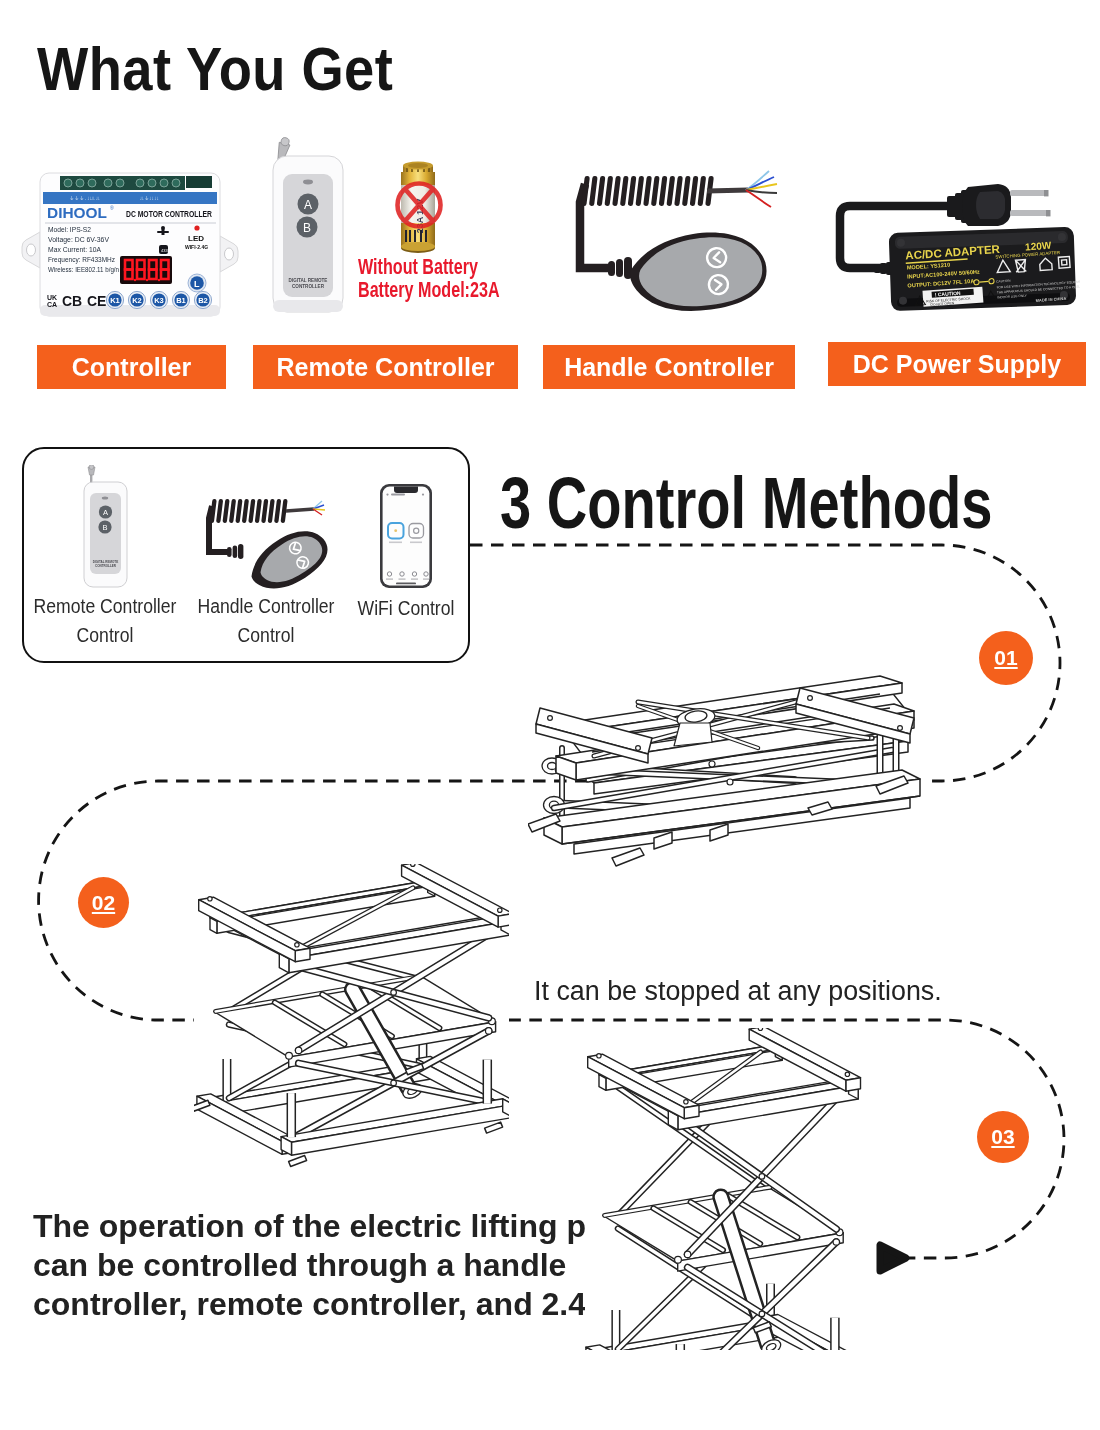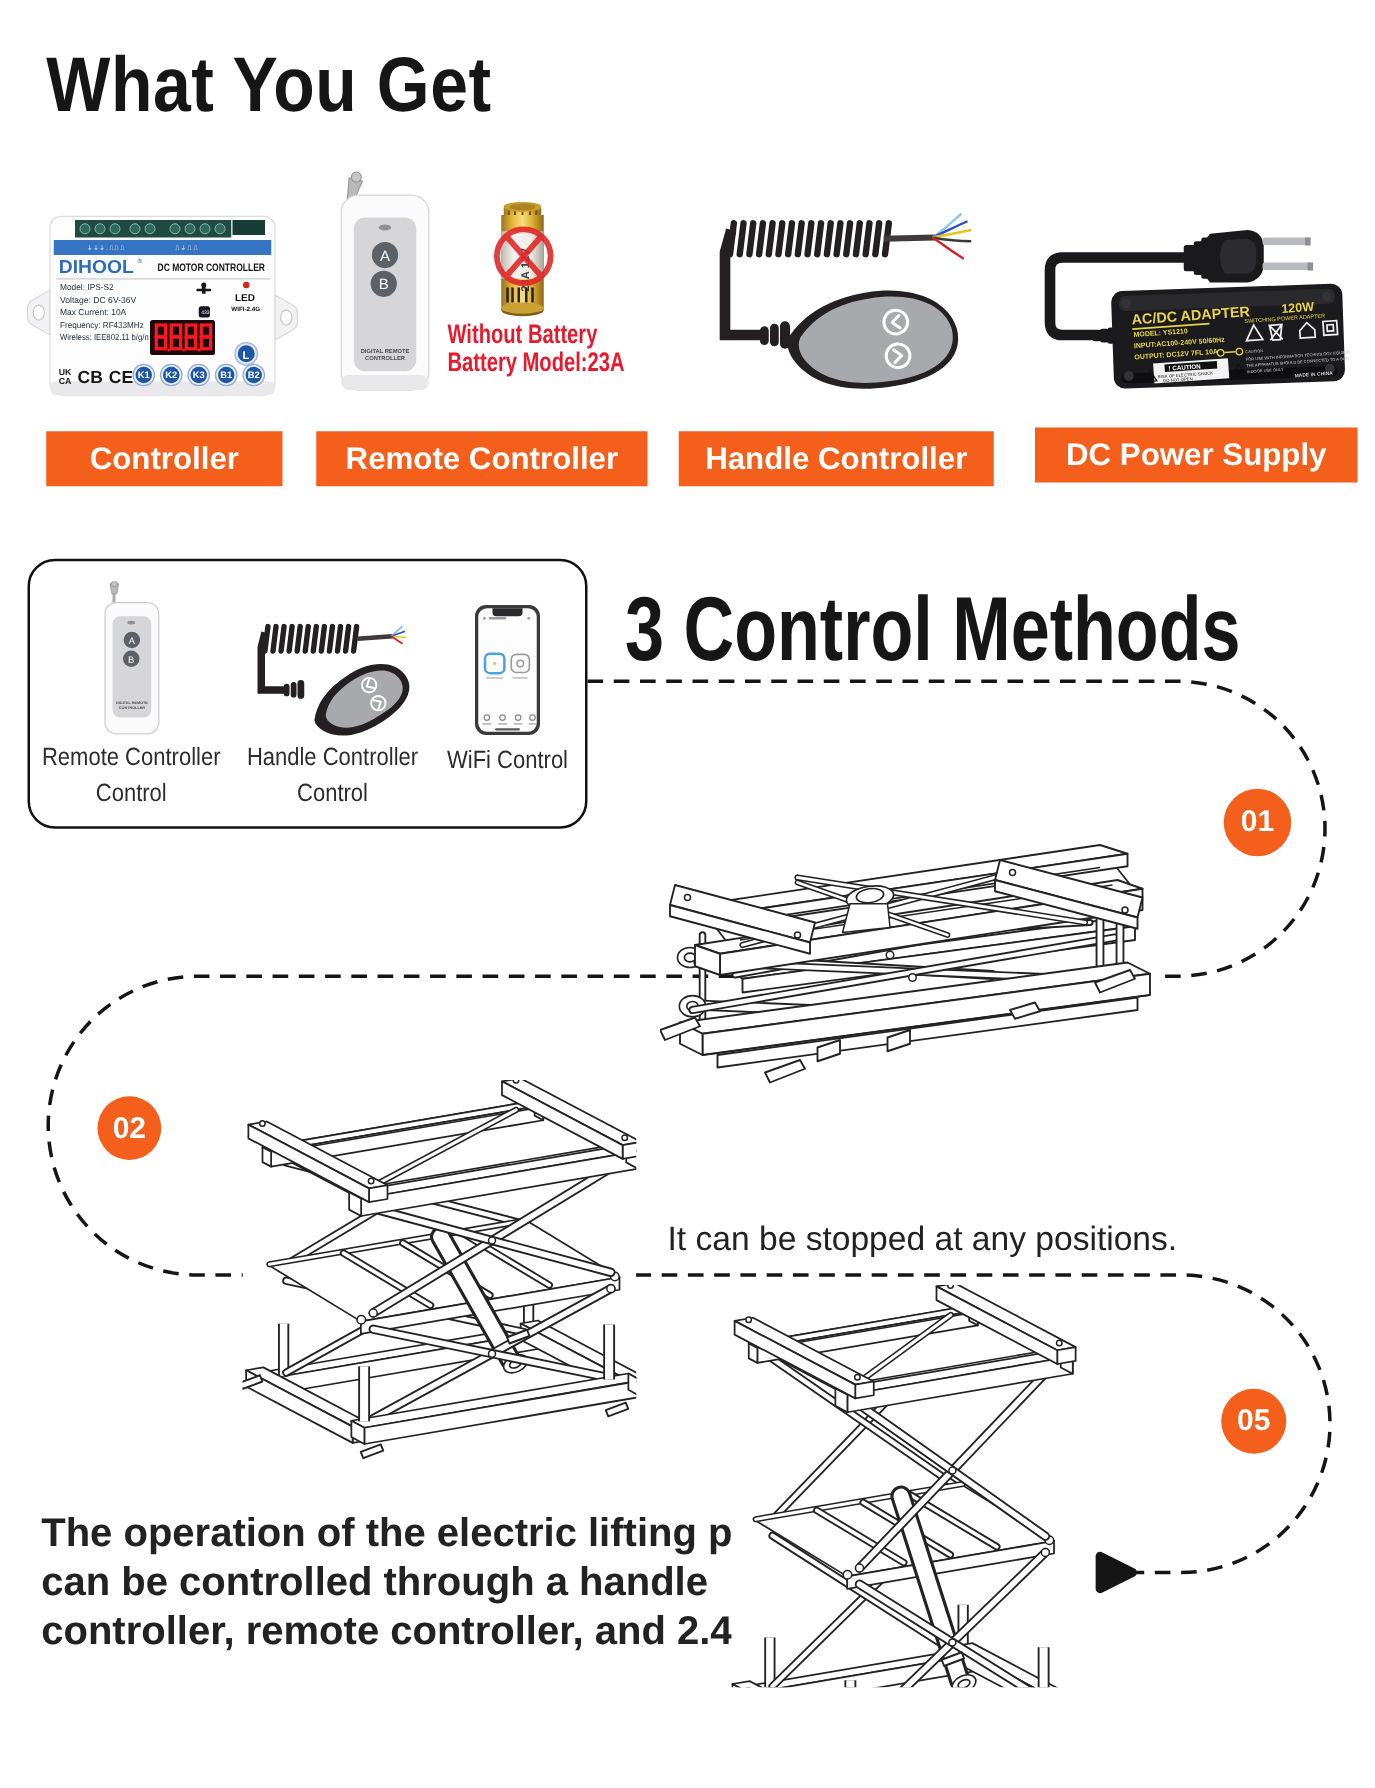--- a/index.html
+++ b/index.html
@@ -2,21 +2,21 @@
 <html><head>
 <meta charset="utf-8">
 <style>
   html,body{margin:0;padding:0;background:#fff;}
   #page{position:relative;width:1100px;height:1350px;background:#fff;overflow:hidden;
         font-family:"Liberation Sans",sans-serif;}
   .abs{position:absolute;}
   .bar{position:absolute;background:#f4601c;color:#fff;display:flex;align-items:center;justify-content:center;
        font-weight:bold;font-size:25px;height:44px;}
   .orangecirc{position:absolute;background:#f4601c;color:#fff;border-radius:50%;
-       display:flex;align-items:center;justify-content:center;font-weight:bold;font-size:24px;}
+       display:flex;align-items:center;justify-content:center;font-weight:bold;font-size:21px;text-decoration:underline;}
   h1{position:absolute;left:37px;top:38px;margin:0;font-size:62px;line-height:62px;color:#161616;
      font-weight:bold;transform:scaleX(0.876);transform-origin:left;letter-spacing:0.5px;}
   .h2{position:absolute;left:500px;top:470px;margin:0;font-size:66px;line-height:66px;color:#161616;
      font-weight:bold;transform:scale(0.85,1.1);transform-origin:left center;}
   .lbl{position:absolute;font-size:20px;color:#2c2c2c;text-align:center;line-height:29px;transform:scaleX(0.88);}
 </style>
 </head>
 <body>
 <div id="page">
 
@@ -35,21 +35,21 @@
   <div class="bar" style="left:828px;top:342px;width:258px;">DC Power Supply</div>
 
   <div class="abs" style="left:22px;top:447px;width:444px;height:212px;border:2.5px solid #111;border-radius:22px;background:#fff;"></div>
   <div class="h2">3 Control Methods</div>
   <div class="lbl" style="left:20px;top:592px;width:170px;">Remote Controller<br>Control</div>
   <div class="lbl" style="left:186px;top:592px;width:160px;">Handle Controller<br>Control</div>
   <div class="lbl" style="left:351px;top:594px;width:110px;">WiFi Control</div>
 
   <div class="orangecirc" style="left:979px;top:631px;width:54px;height:54px;">01</div>
   <div class="orangecirc" style="left:78px;top:877px;width:51px;height:51px;">02</div>
-  <div class="orangecirc" style="left:977px;top:1111px;width:52px;height:52px;">05</div>
+  <div class="orangecirc" style="left:977px;top:1111px;width:52px;height:52px;">03</div>
 
   <div class="abs" style="left:358px;top:256px;font-size:21.5px;line-height:22.5px;font-weight:bold;color:#e8192c;transform:scaleX(0.75);transform-origin:left;">Without Battery<br>Battery Model:23A</div>
 
   <div class="abs" style="left:534px;top:976px;font-size:27px;color:#222;transform:scaleX(0.995);transform-origin:left;">It can be stopped at any positions.</div>
 
   <div class="abs" style="left:33px;top:1207px;font-size:32px;line-height:39px;color:#222;font-weight:bold;">
     The operation of the electric lifting platform<br>
     can be controlled through a handle<br>
     controller, remote controller, and 2.4G WIFI.
   </div>

